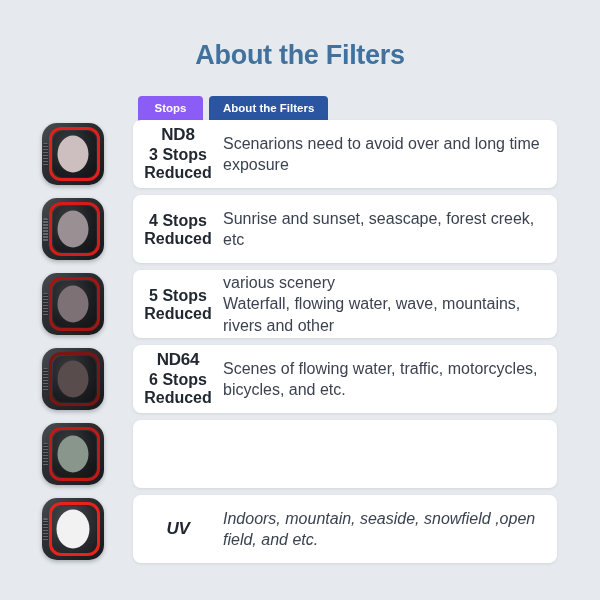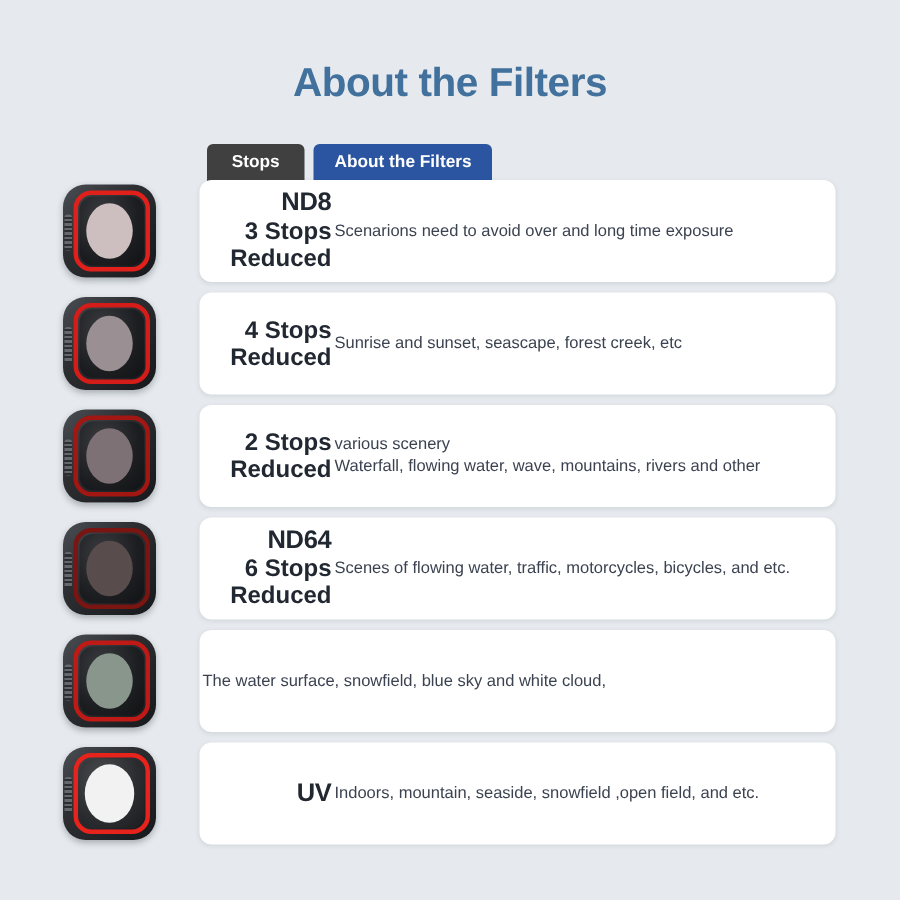--- a/index.html
+++ b/index.html
@@ -48,21 +48,21 @@
     border-radius: 4px 4px 0 0;
     color: #ffffff;
     font-size: 11.5px;
     font-weight: bold;
     padding: 7px 14px 6px 14px;
     line-height: 1;
     white-space: nowrap;
     box-sizing: border-box;
   }
   .tab-stops {
-    background: #404040;
+    background: #8b5cf6;
     min-width: 65px;
     text-align: center;
   }
   .tab-about {
     background: #2b55a0;
     min-width: 118px;
     text-align: center;
   }
 
   
@@ -70,21 +70,21 @@
     position: absolute;
     top: 120px;
     left: 0;
     width: 600px;
   }
   .row {
     position: relative;
     height: 68px;
     margin-bottom: 7px;
   }
-  .row:last-child { margin-bottom: 0; }
+  .row:last-child { margin-bottom: 0; font-style: italic; }
 
   
   .filter-img {
     position: absolute;
     left: 42px;
     top: 50%;
     transform: translateY(-50%);
     width: 62px;
     height: 62px;
   }
@@ -146,40 +146,40 @@
     background: #ffffff;
     border-radius: 8px;
     box-shadow: 0 1px 3px rgba(70,85,100,0.13);
     display: flex;
     align-items: center;
     box-sizing: border-box;
   }
   .label-col {
     width: 88px;
     flex: 0 0 88px;
-    text-align: right;
+    text-align: center;
     color: #222831;
     padding-left: 2px;
     box-sizing: border-box;
   }
   .label-name {
     font-size: 17px;
     font-weight: bold;
     line-height: 1.1;
     letter-spacing: -0.2px;
   }
   .label-sub {
     font-size: 16px;
     font-weight: bold;
     line-height: 1.12;
     margin-top: 2px;
   }
   .desc-col {
     flex: 1 1 auto;
-    font-size: 11px;
+    font-size: 16px;
     line-height: 1.33;
     color: #3b4250;
     padding-right: 14px;
     padding-left: 2px;
   }
   .desc-line { display: block; }
 </style>
 </head>
 <body>
 
@@ -246,21 +246,21 @@
         <div class="filter-body">
           <div class="filter-notch"></div>
           <div class="filter-ring" style="border-color:#a31713"></div>
           <div class="filter-inner"></div>
           <div class="filter-lens" style="background:#7d7175"></div>
         </div>
       </div>
       <div class="card">
         <div class="label-col">
           <div class="label-sub">
-            <span class="desc-line">2 Stops</span>
+            <span class="desc-line">5 Stops</span>
             <span class="desc-line">Reduced</span>
           </div>
         </div>
         <div class="desc-col">
           <span class="desc-line">various scenery</span>
           <span class="desc-line">Waterfall, flowing water, wave, mountains, rivers and other</span>
         </div>
       </div>
     </div>
 
@@ -292,21 +292,20 @@
       <div class="filter-img">
         <div class="filter-body">
           <div class="filter-notch"></div>
           <div class="filter-ring" style="border-color:#c01a16"></div>
           <div class="filter-inner"></div>
           <div class="filter-lens" style="background:#88968c"></div>
         </div>
       </div>
       <div class="card">
         <div class="desc-col">
-          <span class="desc-line">The water surface, snowfield, blue sky and white cloud,</span>
         </div>
       </div>
     </div>
 
     <div class="row">
       <div class="filter-img">
         <div class="filter-body">
           <div class="filter-notch"></div>
           <div class="filter-ring" style="border-color:#e8231c"></div>
           <div class="filter-inner" style="background:radial-gradient(ellipse at 35% 28%, #4a4c50 0%, #2a2c30 60%, #1b1c1f 100%)"></div>

